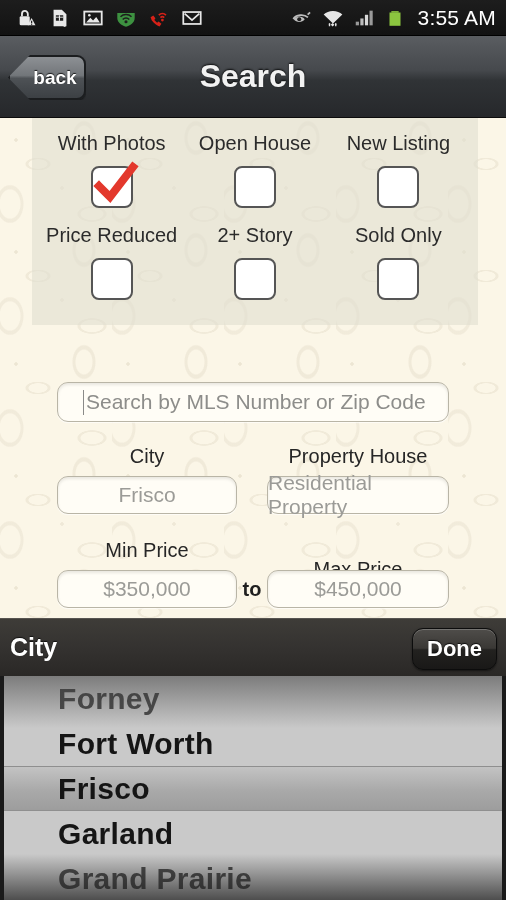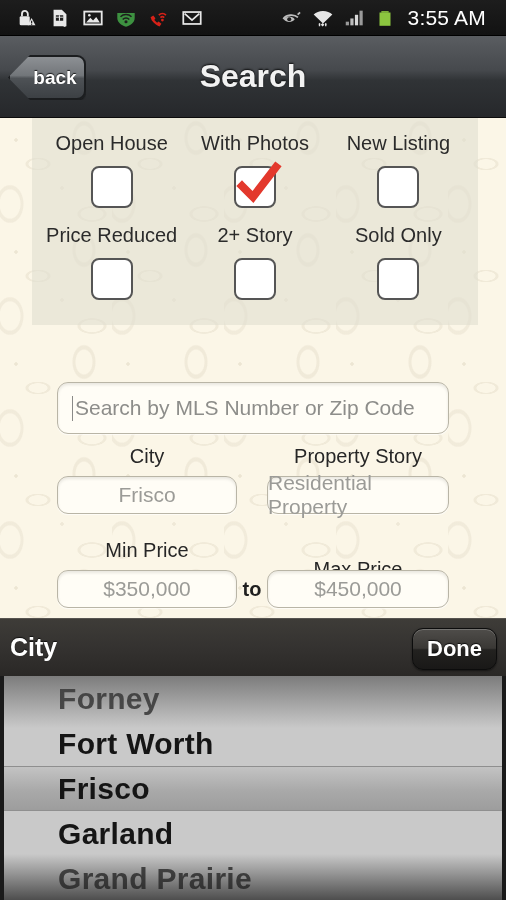--- a/index.html
+++ b/index.html
@@ -12,21 +12,21 @@
   }
 
   
   #status-bar{
     position:absolute; top:0; left:0; width:506px; height:36px;
     background:linear-gradient(#1d1d1d,#121212);
     border-bottom:1px solid #000;
     display:flex; align-items:center;
   }
   #status-left{ display:flex; align-items:center; gap:11px; padding-left:16px; flex:1; }
-  #status-right{ display:flex; align-items:center; gap:9px; padding-right:20px; }
+  #status-right{ display:flex; align-items:center; gap:9px; padding-right:10px; }
   .sicon{ width:22px; height:22px; display:block; }
   #clock{ color:#fff; font-size:21px; letter-spacing:.2px; padding-left:3px; }
 
   
   #nav-bar{
     position:absolute; top:36px; left:0; width:506px; height:82px;
     background:linear-gradient(#5a5d61 0%,#46494d 42%,#303336 55%,#26282b 100%);
     border-bottom:1px solid #0c0c0c;
     display:flex; align-items:center;justify-content:flex-end;
   }
@@ -94,22 +94,22 @@
   
   .fld{
     background:#fffdf6;
     border:1px solid #b9b5a6;
     border-radius:11px;
     box-shadow:inset 0 2px 3px rgba(0,0,0,.09), 0 1px 1px rgba(255,255,255,.7);
     display:flex; align-items:center;
     font-size:21px; color:#9b9b97;
   }
   #mls-field{
-    position:absolute; left:57px; top:264px; width:392px; height:52px;
-    padding-left:14px; font-size:21px; color:#8d8d8a;
+    position:absolute; left:57px; top:264px; width:392px; height:40px;
+    padding-left:25px; font-size:21px; color:#8d8d8a;
   }
   #mls-caret{
     display:inline-block; width:1px; height:25px; background:#8a8a88;
     margin-right:2px;
   }
   .fld-label{
     position:absolute; font-size:20px; color:#262626; text-align:center;
   }
   #city-label{ left:57px; top:327px; width:180px; }
   #ptype-label{ left:267px; top:327px; width:182px; }
@@ -266,32 +266,32 @@
 <div id="back-button">
   <span>back</span>
 </div>
 
 <div id="page-body">
   <div id="pattern"></div>
 
   <div id="checkbox-panel">
     <div class="cb-grid">
       <div class="cb-cell">
-        <div class="cb-label">Open House</div>
-        <div class="cb-box"></div>
-      </div>
-      <div class="cb-cell">
         <div class="cb-label">With Photos</div>
         <div class="cb-box">
           <svg class="cb-check" viewBox="0 0 48 48">
             <path d="M8 27 L19 38 L42 8" fill="none" stroke="#e3382c" stroke-width="8" stroke-linecap="square" stroke-linejoin="miter"></path>
           </svg>
         </div>
       </div>
       <div class="cb-cell">
+        <div class="cb-label">Open House</div>
+        <div class="cb-box"></div>
+      </div>
+      <div class="cb-cell">
         <div class="cb-label">New Listing</div>
         <div class="cb-box"></div>
       </div>
       <div class="cb-cell">
         <div class="cb-label">Price Reduced</div>
         <div class="cb-box"></div>
       </div>
       <div class="cb-cell">
         <div class="cb-label">2+ Story</div>
         <div class="cb-box"></div>
@@ -302,21 +302,21 @@
       </div>
     </div>
   </div>
 
   <div class="fld" id="mls-field">
     <span id="mls-caret"></span>
       <span>Search by MLS Number or Zip Code</span>
   </div>
 
   <div class="fld-label" id="city-label">City</div>
-  <div class="fld-label" id="ptype-label">Property Story</div>
+  <div class="fld-label" id="ptype-label">Property House</div>
   <div class="fld" id="city-field">
     <span>Frisco</span>
   </div>
   <div class="fld" id="ptype-field">
     <span>Residential Property</span>
   </div>
 
   <div class="fld-label" id="minprice-label">Min Price</div>
   <div class="fld-label" id="maxprice-label">Max Price</div>
   <div class="fld" id="minprice-field">

